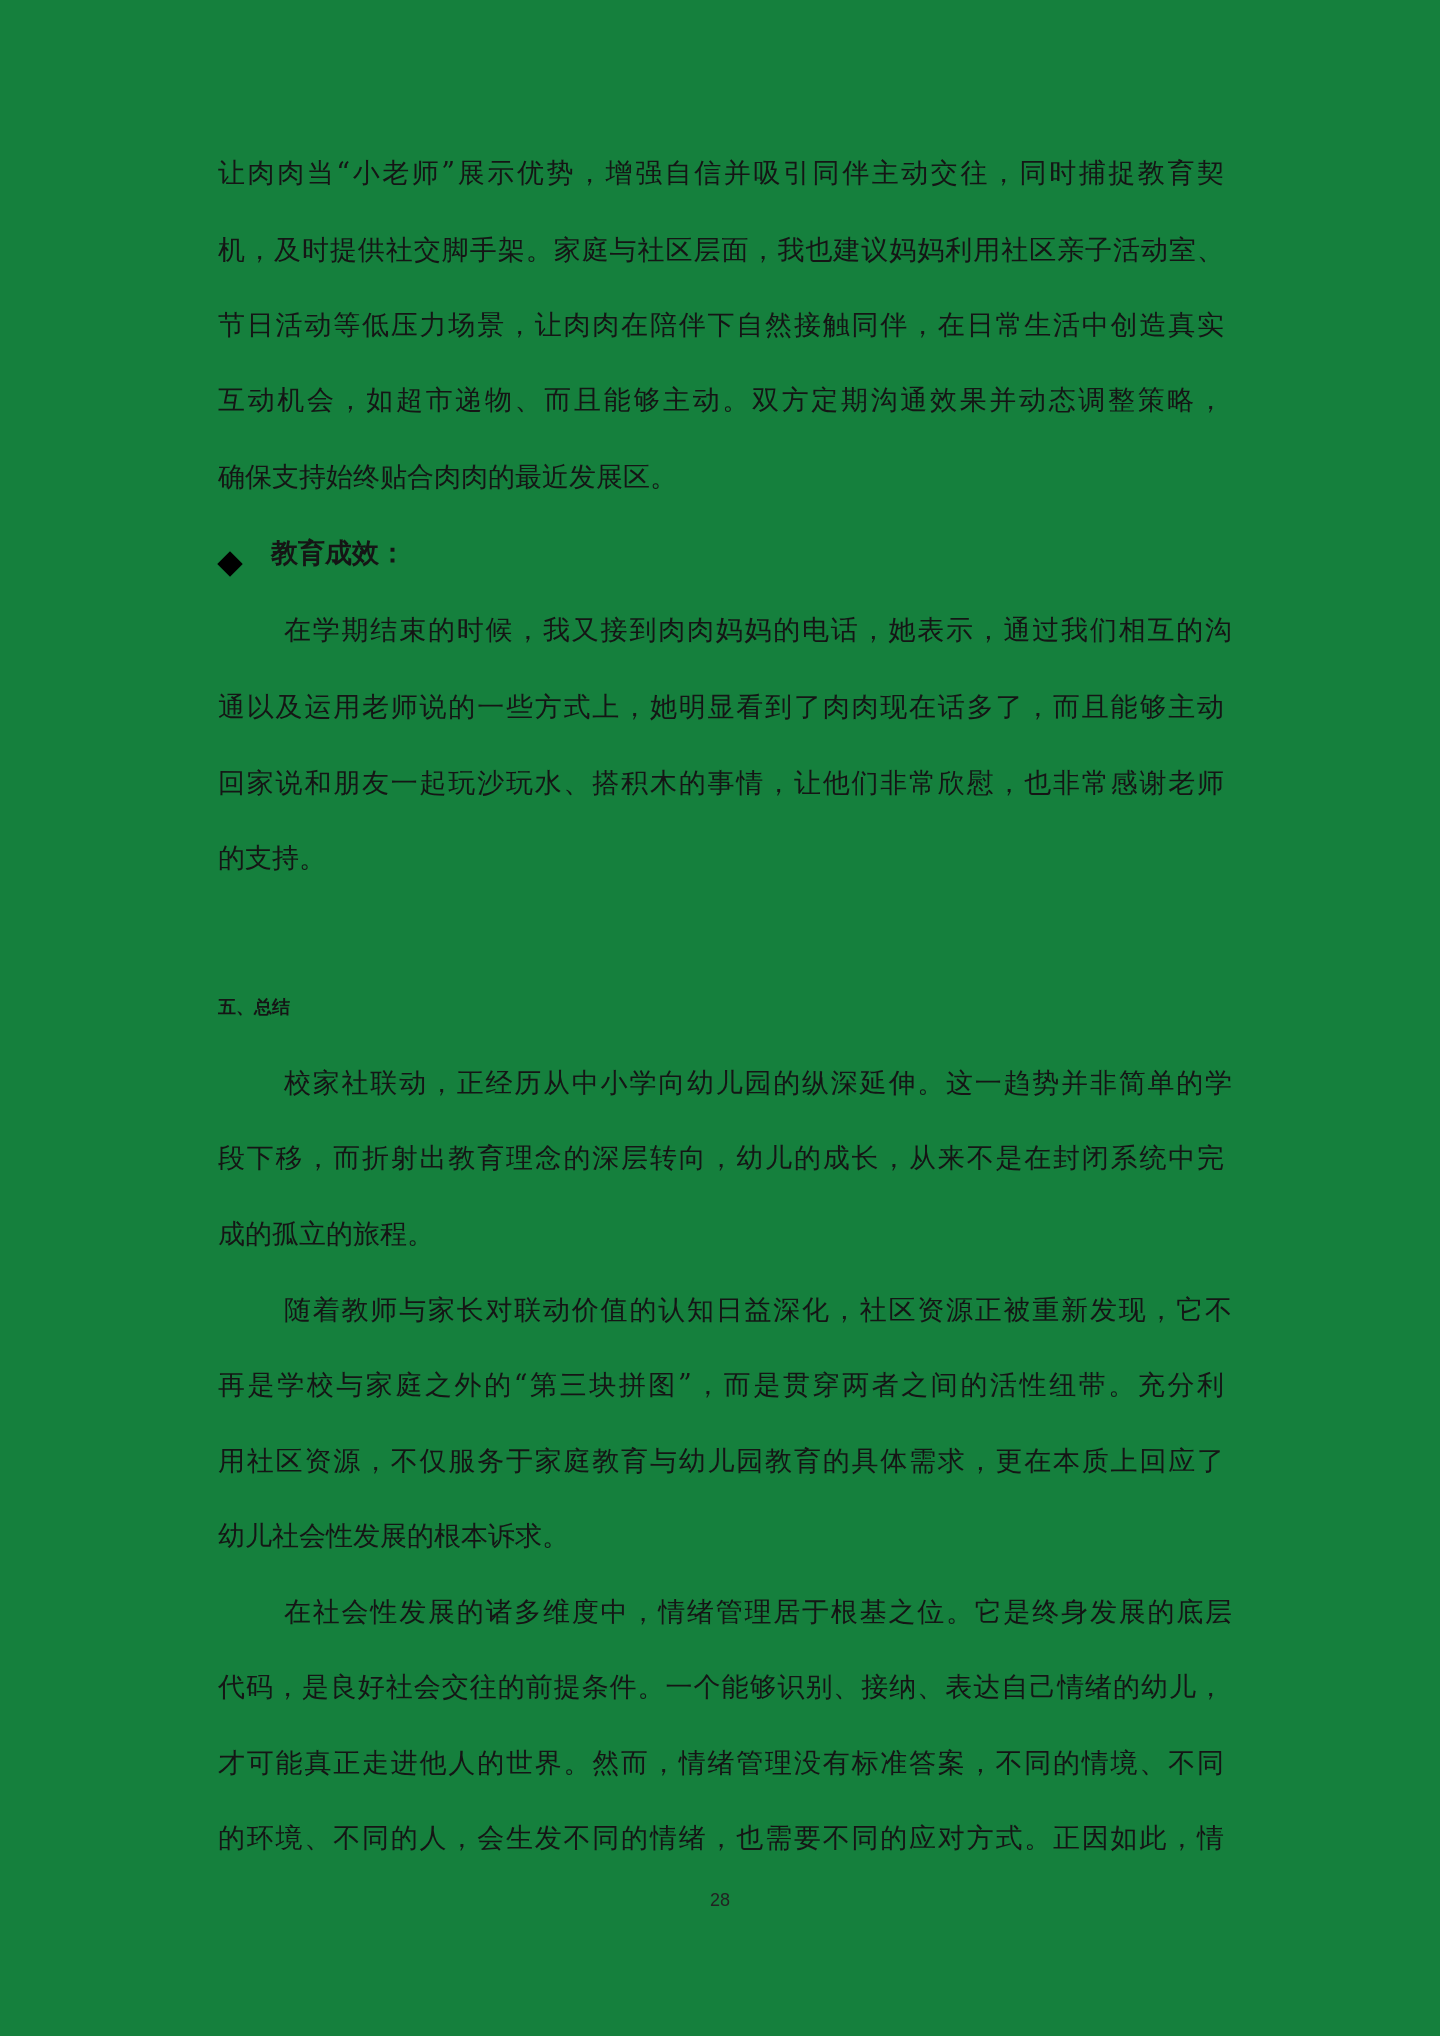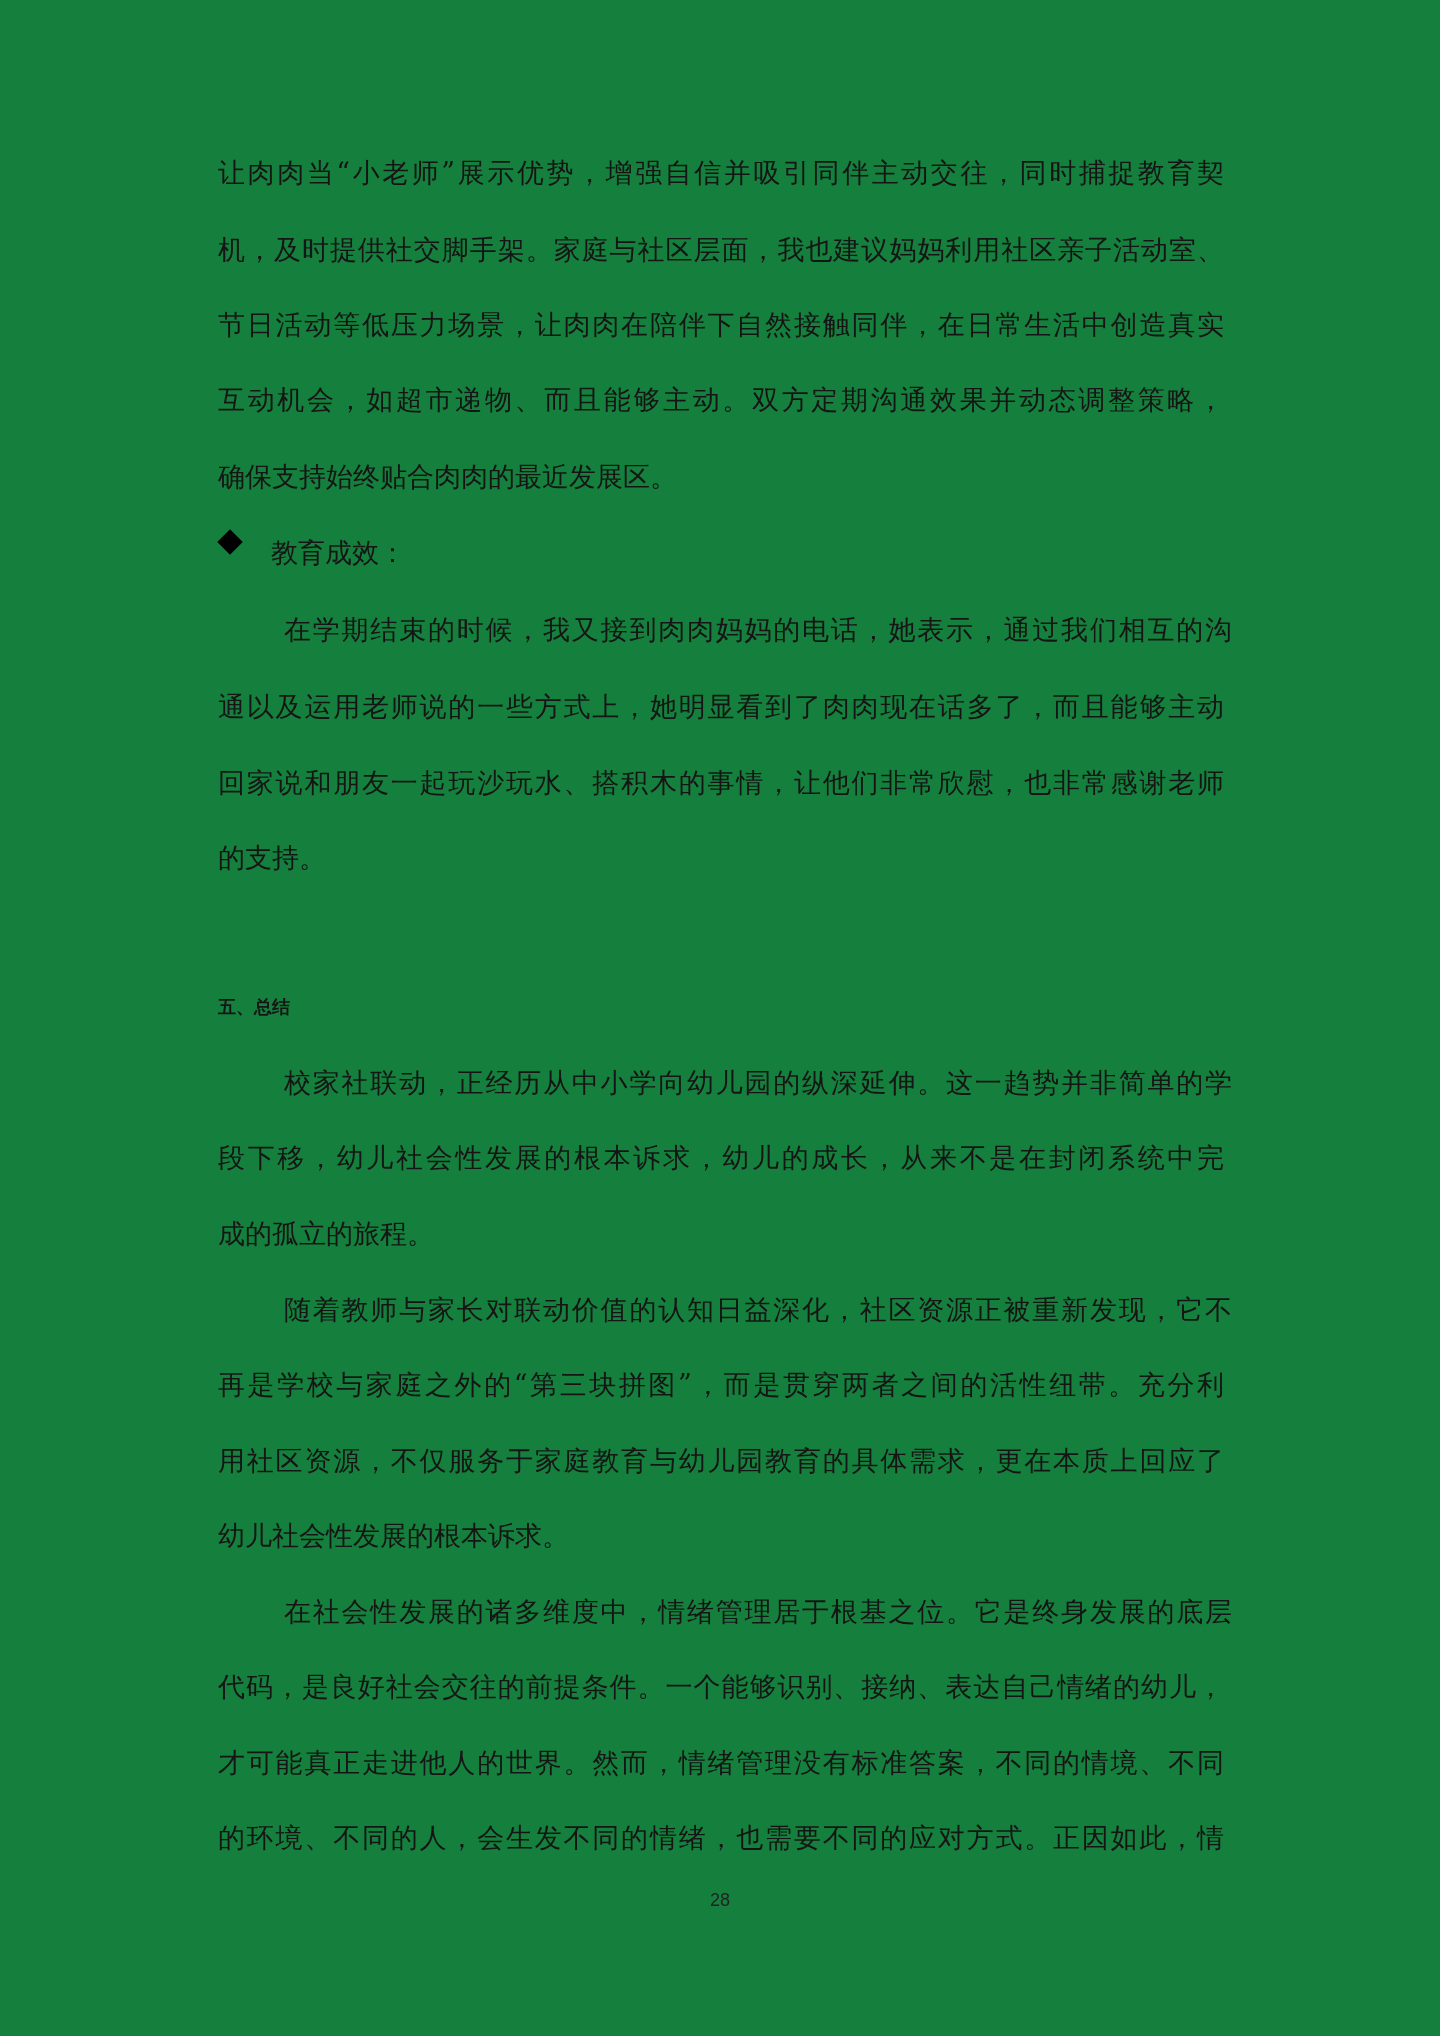--- a/index.html
+++ b/index.html
@@ -41,24 +41,24 @@
       left: 284px;
       width: 948px;
     }
     .bullet-heading {
       position: absolute;
       left: 218px;
       top: 533px;
       height: 40px;
       line-height: 40px;
       font-size: 27px;
-      font-weight: normal;
+      font-weight: bold;
       font-family: "DejaVu Sans", "Liberation Sans", sans-serif;
       display: flex;
-      align-items: flex-start;
+      align-items: flex-end;
     }
     .diamond {
       display: inline-block;
       width: 18px;
       height: 18px;
       background: #000;
       transform: rotate(45deg);
       margin-left: 3px;
       margin-right: 32px;
     }
@@ -100,21 +100,21 @@
   </div>
 
   <div class="line indent" style="top:610px;">在学期结束的时候，我又接到肉肉妈妈的电话，她表示，通过我们相互的沟</div>
   <div class="line" style="top:687px;">通以及运用老师说的一些方式上，她明显看到了肉肉现在话多了，而且能够主动</div>
   <div class="line" style="top:763px;">回家说和朋友一起玩沙玩水、搭积木的事情，让他们非常欣慰，也非常感谢老师</div>
   <div class="line last" style="top:838px;">的支持。</div>
 
   <div class="section-heading">五、总结</div>
 
   <div class="line indent" style="top:1063px;">校家社联动，正经历从中小学向幼儿园的纵深延伸。这一趋势并非简单的学</div>
-  <div class="line" style="top:1138px;">段下移，幼儿社会性发展的根本诉求，幼儿的成长，从来不是在封闭系统中完</div>
+  <div class="line" style="top:1138px;">段下移，而折射出教育理念的深层转向，幼儿的成长，从来不是在封闭系统中完</div>
   <div class="line last" style="top:1214px;">成的孤立的旅程。</div>
 
   <div class="line indent" style="top:1290px;">随着教师与家长对联动价值的认知日益深化，社区资源正被重新发现，它不</div>
   <div class="line" style="top:1365px;">再是学校与家庭之外的“第三块拼图”，而是贯穿两者之间的活性纽带。充分利</div>
   <div class="line" style="top:1441px;">用社区资源，不仅服务于家庭教育与幼儿园教育的具体需求，更在本质上回应了</div>
   <div class="line last" style="top:1516px;">幼儿社会性发展的根本诉求。</div>
 
   <div class="line indent" style="top:1592px;">在社会性发展的诸多维度中，情绪管理居于根基之位。它是终身发展的底层</div>
   <div class="line" style="top:1667px;">代码，是良好社会交往的前提条件。一个能够识别、接纳、表达自己情绪的幼儿，</div>
   <div class="line" style="top:1743px;">才可能真正走进他人的世界。然而，情绪管理没有标准答案，不同的情境、不同</div>

